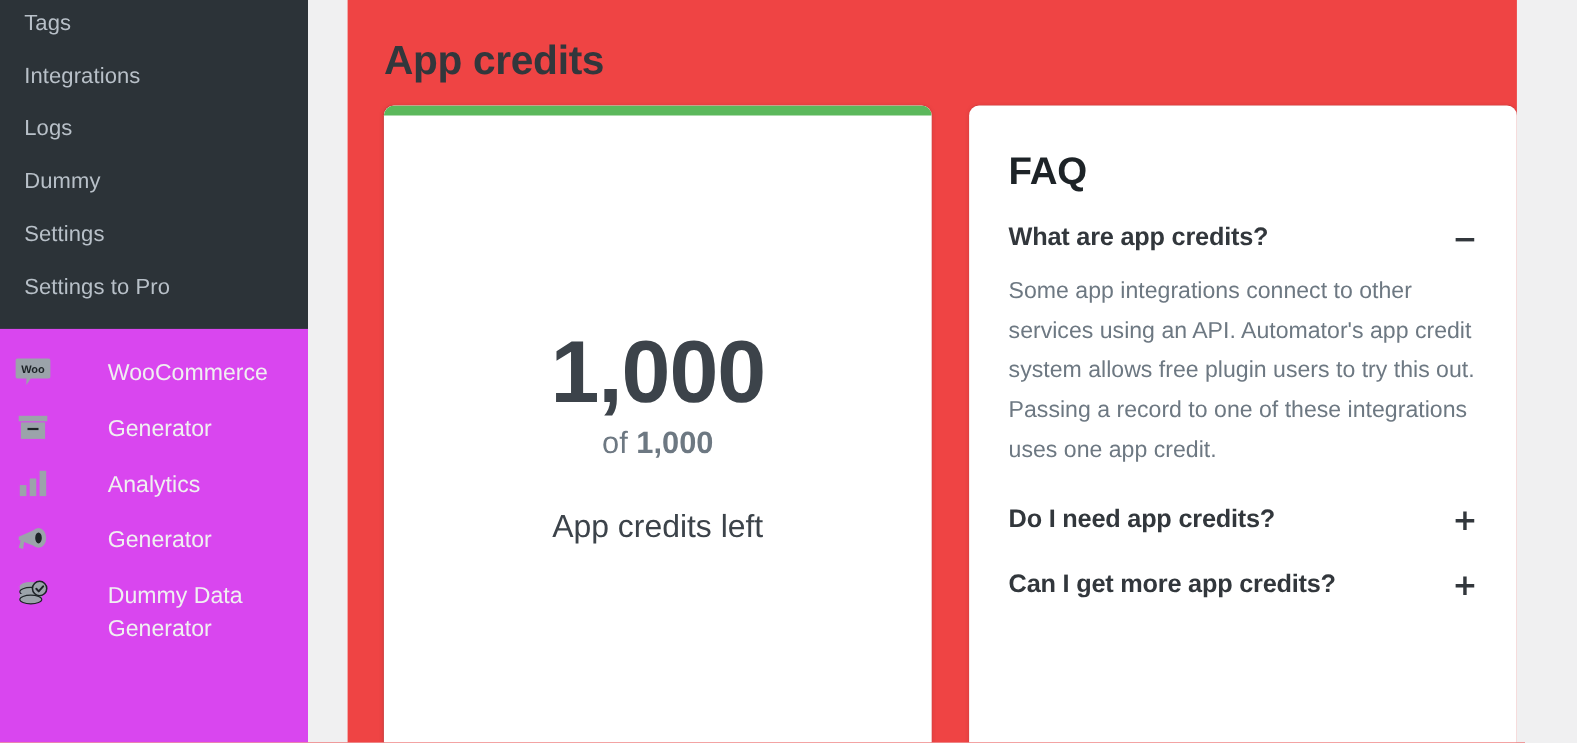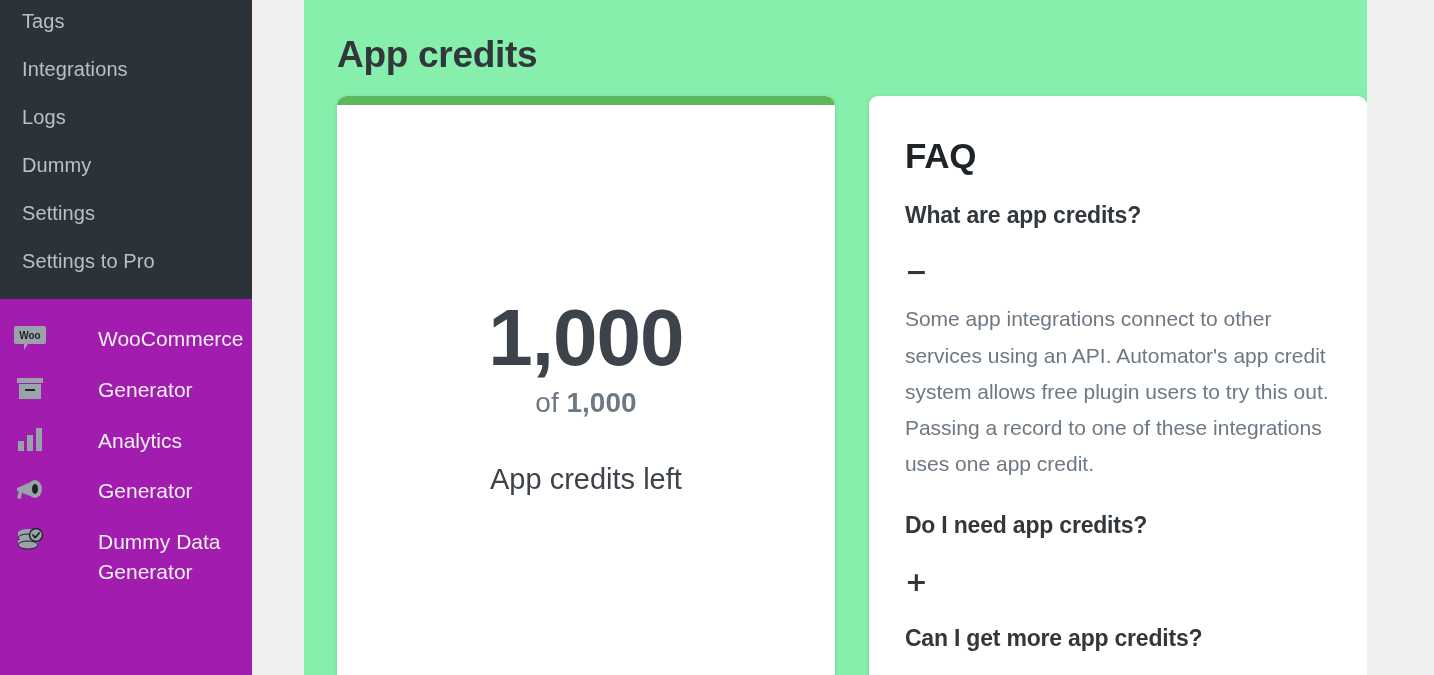--- a/index.html
+++ b/index.html
@@ -13,23 +13,23 @@
   body {
     font-family: "Liberation Sans", sans-serif;
     background: #f0f0f1;
     position: relative;
   }
 
   
   #sidebar {
     position: absolute;
     left: 0; top: 0;
-    width: 252px;
+    width: 280px;
     height: 675px;
-    background: #a21caf;
+    background: #d946ef;
   }
 
   .submenu {
     background: #2c3338;
     padding: 0 0 14px 0;
   }
 
   .submenu-item {
     display: block;
     color: #b8c0c8;
@@ -61,24 +61,24 @@
     align-items: center;
     justify-content: center;
   }
   .menu-icon svg { display: block; }
 
   .menu-label { padding-top: 1px; margin-left: 40px; }
 
   
   #content {
     position: absolute;
-    left: 304px; top: 0;
+    left: 316px; top: 0;
     width: 1063px;
     height: 675px;
-    background: #86efac;
+    background: #ef4444;
     overflow: hidden;
   }
 
   .page-title {
     font-size: 37px;
     font-weight: bold;
     color: #32373c;
     letter-spacing: -0.3px;
     padding: 34px 0 0 33px;
   }
@@ -151,21 +151,20 @@
     letter-spacing: -0.2px;
   }
 
   .faq-item { margin-top: 26px; }
 
   .faq-q {
     display: flex;
     align-items: flex-start;
     justify-content: space-between;
     gap: 28px;
-    flex-direction: column;
   }
 
   .faq-q-text {
     font-size: 23px;
     font-weight: bold;
     color: #32373c;
     line-height: 1.15;
     letter-spacing: -0.2px;
   }
 

